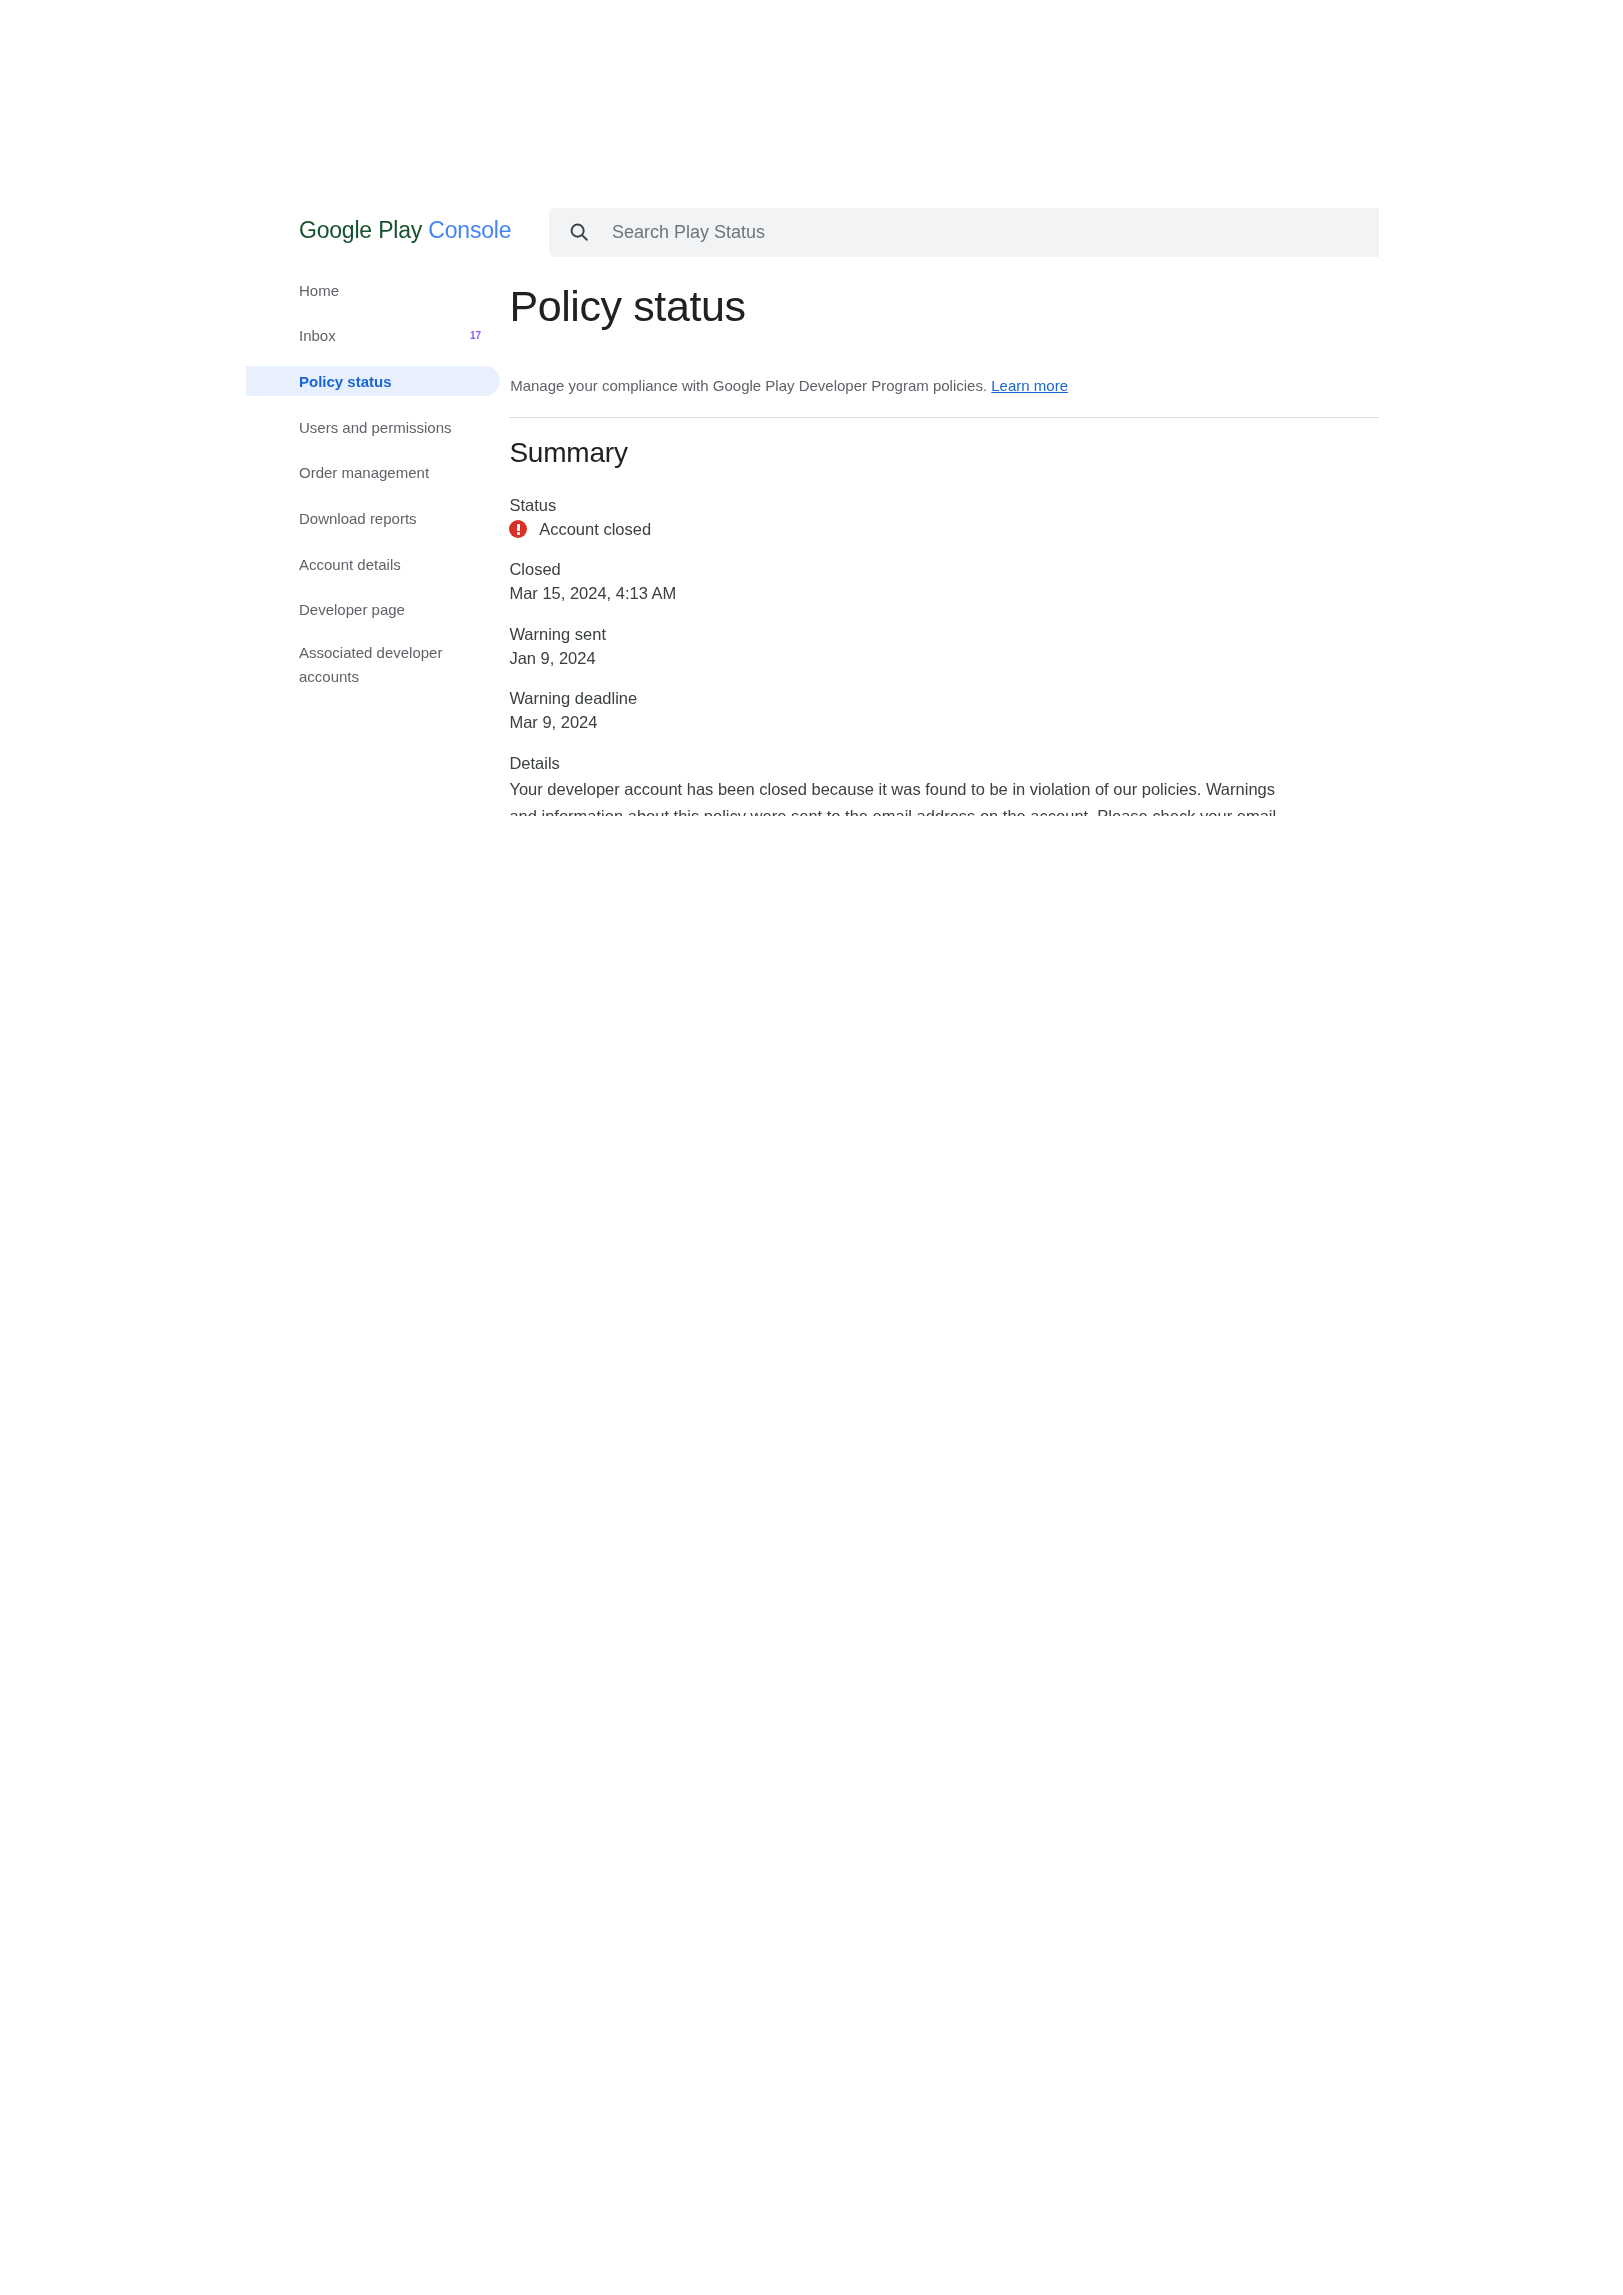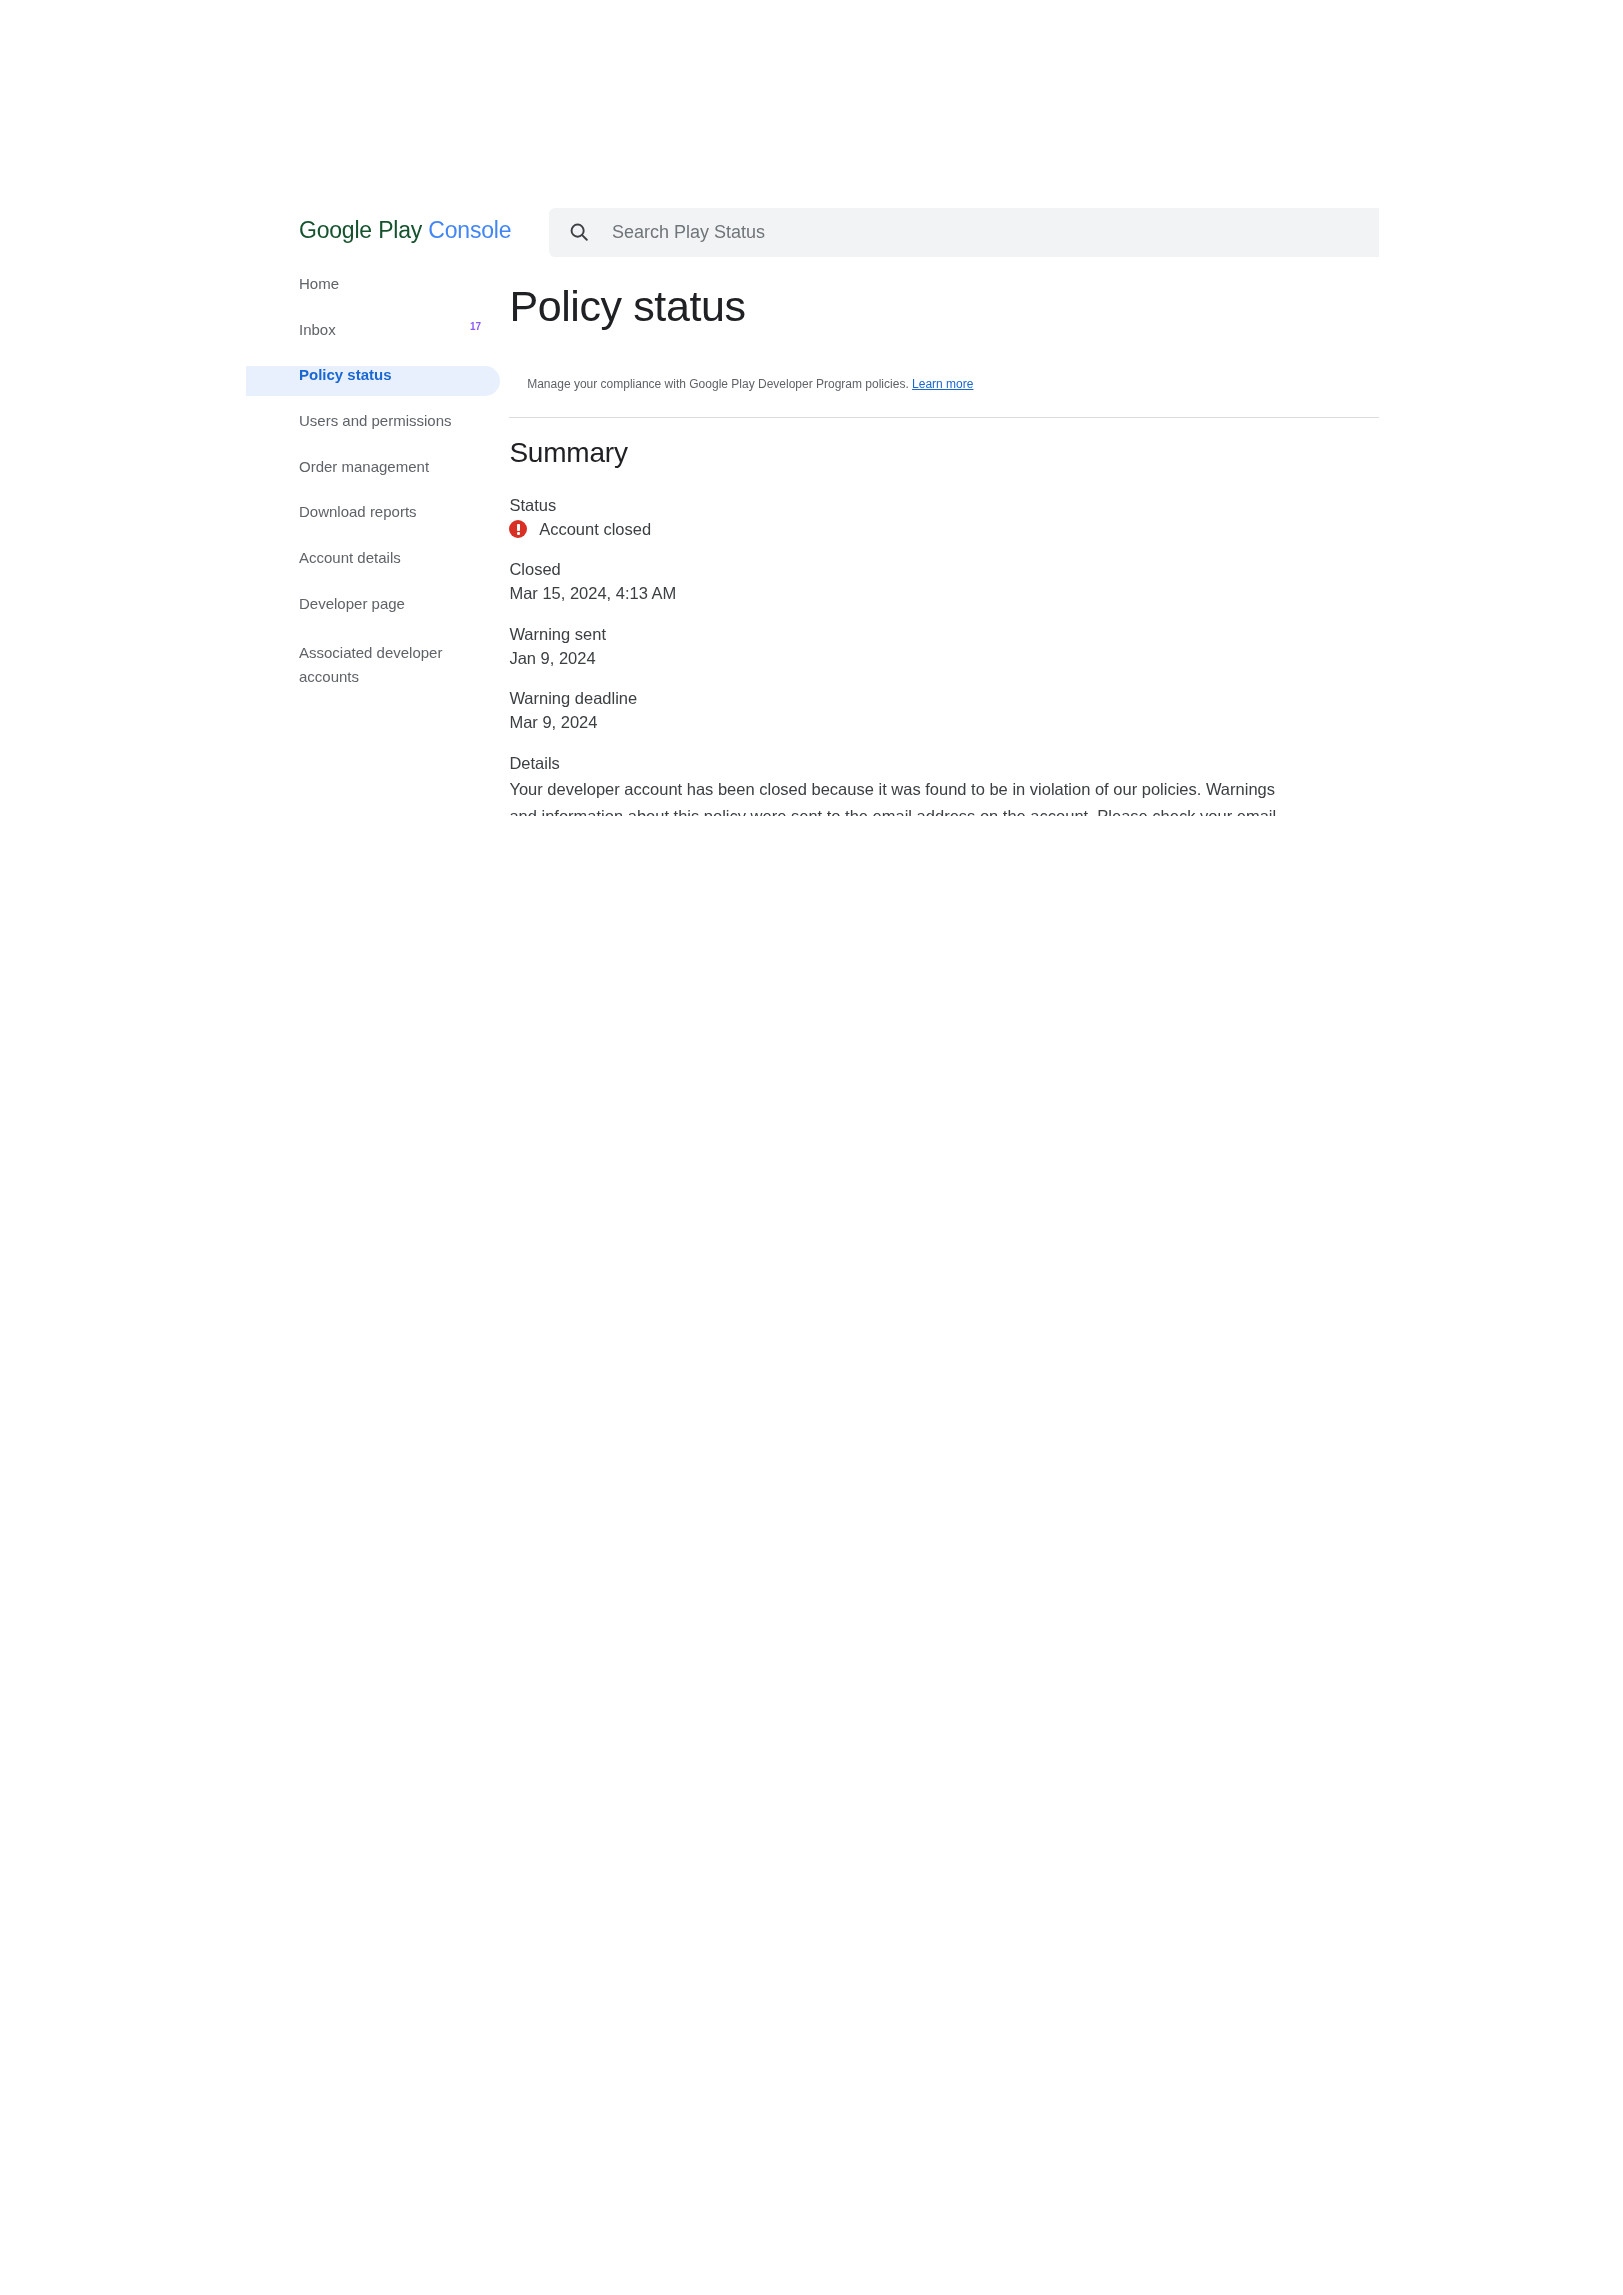--- a/index.html
+++ b/index.html
@@ -57,20 +57,21 @@
 
   .nav-list {
     position: absolute;
     left: 0;
     top: 83px;
     width: 338px;
   }
   .nav-item {
     position: relative;
     display: flex;
+    align-items: center;
     justify-content: space-between;
     box-sizing: border-box;
     height: 30px;
     margin-bottom: 15.7px;
     padding: 0 19px 0 137px;
     border-top-right-radius: 15px;
     border-bottom-right-radius: 15px;
     font-size: 15px;
     color: #5f6368;
     white-space: nowrap;
@@ -135,24 +136,23 @@
     top: 90px;
     font-size: 43px;
     color: #202124;
     letter-spacing: -0.4px;
   }
 
   #page-subtitle {
     position: absolute;
     left: 10.2px;
     top: 185px;
-    font-size: 12px;
+    font-size: 15px;
     color: #5f6368;
     white-space: nowrap;
-    margin-left: 17px;
   }
   #page-subtitle a {
     color: #1967d2;
     text-decoration: underline;
   }
 
   #divider {
     position: absolute;
     left: 9.4px;
     top: 225px;

